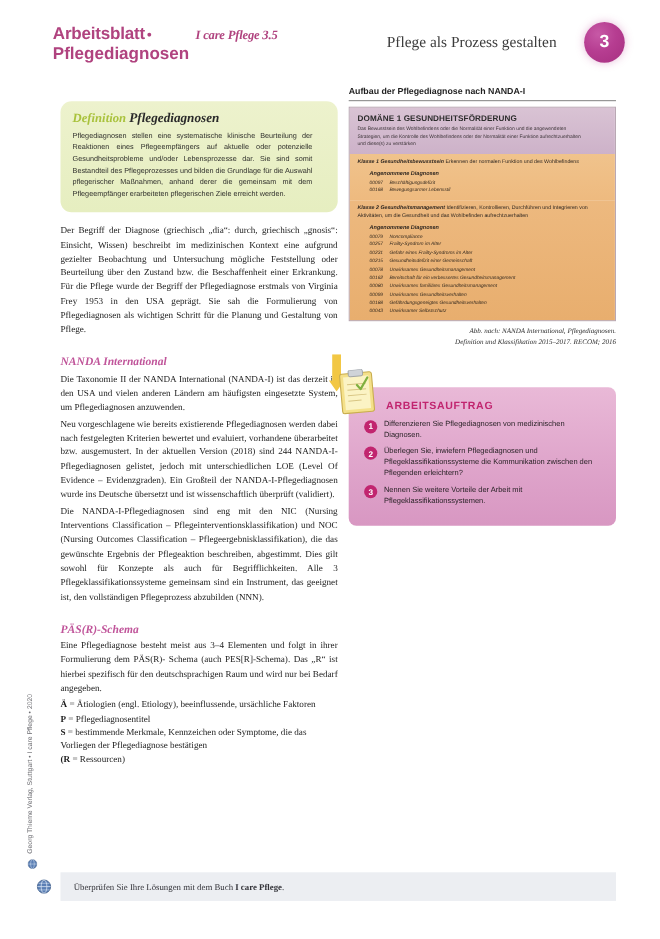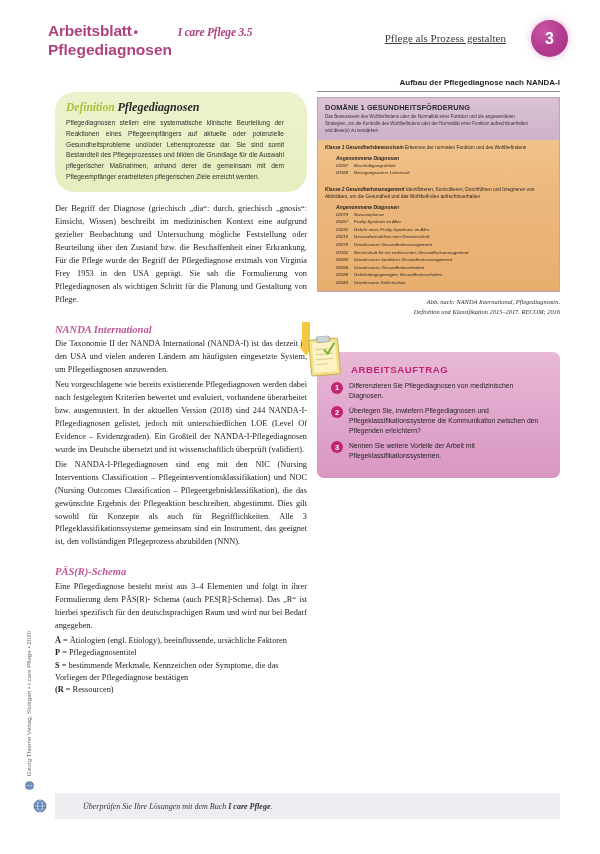--- a/index.html
+++ b/index.html
@@ -62,24 +62,23 @@
     font-weight: bold;
     color: #b0437f;
     line-height: 1.2;
     margin-top: 1px;
   }
   .chapter-name {
     position: absolute;
     right: 62px;
     top: 10px;
     font-family: "Liberation Serif", serif;
-    font-size: 11px;
+    font-size: 14px;
     color: #3b3b3b;
     white-space: nowrap;
-    text-decoration: underline;
   }
   .chapter-badge {
     position: absolute;
     right: 0px;
     top: -2px;
     width: 37px;
     height: 37px;
     border-radius: 50%;
     background: radial-gradient(circle at 35% 30%, #c759a6 0%, #b63d91 45%, #a62f80 100%);
     color: #ffffff;
@@ -95,21 +94,21 @@
   
   .col-left {
     position: absolute;
     left: 55px;
     top: 92px;
     width: 252px;
   }
 
   .definition-box {
     background: linear-gradient(180deg, #edf2cd 0%, #e6eec0 100%);
-    border-radius: 20px;
+    border-radius: 10px;
     padding: 9px 23px 10px 11px;
     margin-bottom: 11px;
   }
   .def-head {
     font-family: "Liberation Serif", serif;
     font-size: 11.5px;
     margin-bottom: 4px;
     line-height: 1.1;
   }
   .def-head .kw {
@@ -166,21 +165,20 @@
     width: 243px;
   }
   .fig-caption-top {
     font-family: "Liberation Sans", sans-serif;
     font-size: 8px;
     font-weight: bold;
     color: #1f1f1f;
     padding-bottom: 4px;
     border-bottom: 1px solid #8c8c8c;
     margin-bottom: 5px;
-    text-align: right;
   }
 
   .nanda-fig {
     border: 1px solid #b9a8b4;
   }
   .domain-band {
     background: linear-gradient(180deg, #d9c3d4 0%, #cdb2c9 100%);
     padding: 5px 24px 6px 7px;
   }
   .domain-title {
@@ -305,24 +303,23 @@
     left: 55px;
     top: 793px;
     width: 505px;
     height: 26px;
     background: #eceef2;
     display: flex;
     align-items: center;
   }
   .footer-text {
     font-family: "Liberation Serif", serif;
-    font-style: italic;
     font-size: 8px;
     color: #34343a;
-    margin-left: 28px;
+    margin-left: 12px;
   }
   .footer-text b { font-weight: bold; }
   .footer-globe {
     position: absolute;
     left: 33px;
     top: 799px;
     width: 14px;
     height: 14px;
   }
 

